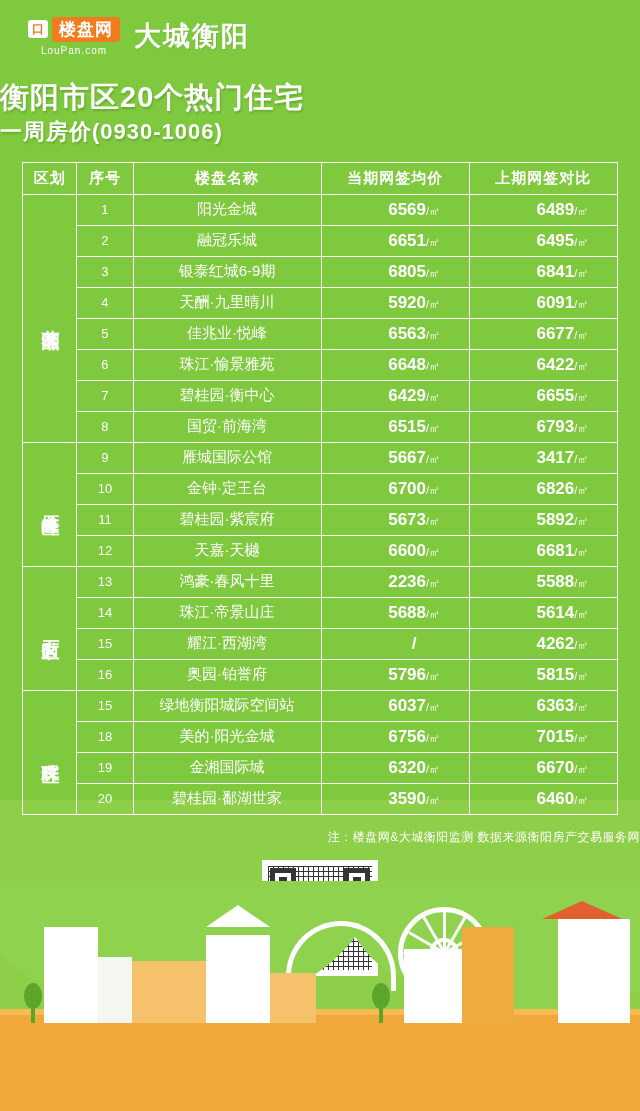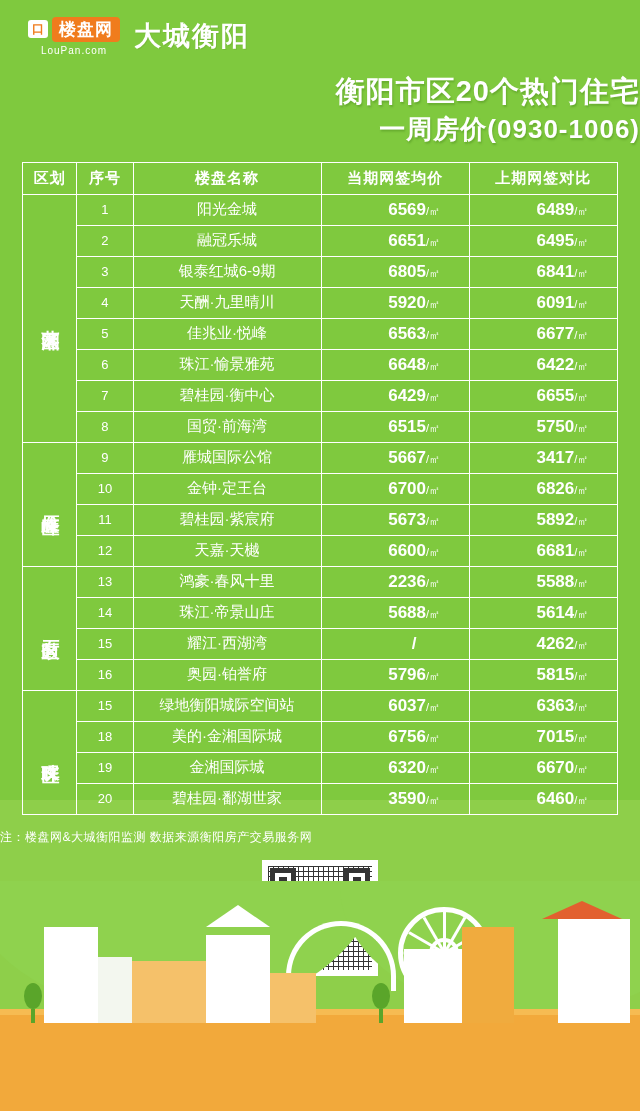--- a/index.html
+++ b/index.html
@@ -43,28 +43,28 @@
     color:#ffffff; font-size:10px; letter-spacing:1px; margin-top:3px;
   }
   .brand-cn {
     color:#ffffff; font-size:27px; font-weight:bold;
     font-family:"Liberation Serif", serif;
     letter-spacing:2px;
     text-shadow: 1px 1px 0 rgba(0,0,0,.07);
   }
 
   
-  .title-wrap { text-align:right; }
+  .title-wrap { text-align:left; margin-top:6px; }
   .title-main {
     color:#ffffff; font-size:29px; font-weight:bold;
     letter-spacing:1px; line-height:1.35;
     text-shadow: 1px 2px 2px rgba(60,120,20,.35);
   }
   .title-sub {
-    color:#ffffff; font-size:26px; font-weight:bold;
+    color:#ffffff; font-size:22px; font-weight:bold;
     letter-spacing:1px; line-height:1.4;
     text-shadow: 1px 2px 2px rgba(60,120,20,.35);
   }
 
   
   .table-wrap { padding: 14px 22px 0 22px; }
   table {
     width: 100%; border-collapse: collapse;
     background: transparent;
     table-layout: fixed;
@@ -96,21 +96,21 @@
     vertical-align: middle;
   }
   td.idx { font-size:13px; }
   td.name { font-size:15px; }
   td.price { font-size:17px; font-weight:bold;padding-left:40px; }
   td.price .unit { font-size:11px; font-weight:normal; }
   tbody tr { height: 31px; }
 
   
   .note {
-    text-align:left; color:#ffffff; font-size:12px;
+    text-align:right; color:#ffffff; font-size:12px;
     margin-top: 14px; letter-spacing:.5px;
   }
 
   
   .qr-area {
     margin-top: 14px; display:flex; justify-content:center;
   }
   .qr {
     width:116px; height:116px; background:#ffffff; padding:6px;
     position:relative;
@@ -282,21 +282,21 @@
           <tr>
             <td class="idx">7</td>
             <td class="name">碧桂园·衡中心</td>
             <td class="price"><span>6429</span><span class="unit">/㎡</span></td>
             <td class="price"><span>6655</span><span class="unit">/㎡</span></td>
           </tr>
           <tr>
             <td class="idx">8</td>
             <td class="name">国贸·前海湾</td>
             <td class="price"><span>6515</span><span class="unit">/㎡</span></td>
-            <td class="price"><span>5750</span><span class="unit">/㎡</span></td>
+            <td class="price"><span>6793</span><span class="unit">/㎡</span></td>
           </tr>
           <tr>
             <td class="zone" rowspan="4">雁峰区</td>
             <td class="idx">9</td>
             <td class="name">雁城国际公馆</td>
             <td class="price"><span>5667</span><span class="unit">/㎡</span></td>
             <td class="price"><span>3417</span><span class="unit">/㎡</span></td>
           </tr>
           <tr>
             <td class="idx">10</td>
@@ -343,21 +343,21 @@
           </tr>
           <tr>
             <td class="zone" rowspan="4">珠晖区</td>
             <td class="idx">15</td>
             <td class="name">绿地衡阳城际空间站</td>
             <td class="price"><span>6037</span><span class="unit">/㎡</span></td>
             <td class="price"><span>6363</span><span class="unit">/㎡</span></td>
           </tr>
           <tr>
             <td class="idx">18</td>
-            <td class="name">美的·金湘国际城</td>
+            <td class="name">美的·阳光金城</td>
             <td class="price"><span>6756</span><span class="unit">/㎡</span></td>
             <td class="price"><span>7015</span><span class="unit">/㎡</span></td>
           </tr>
           <tr>
             <td class="idx">19</td>
             <td class="name">金湘国际城</td>
             <td class="price"><span>6320</span><span class="unit">/㎡</span></td>
             <td class="price"><span>6670</span><span class="unit">/㎡</span></td>
           </tr>
           <tr>

